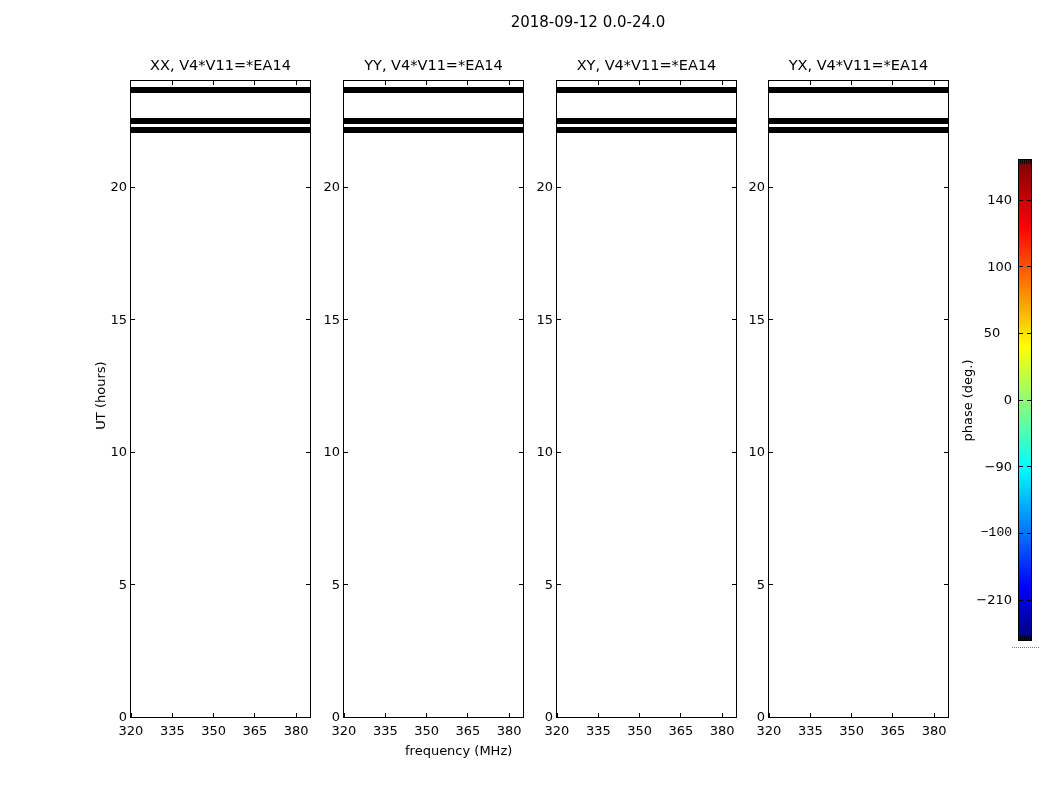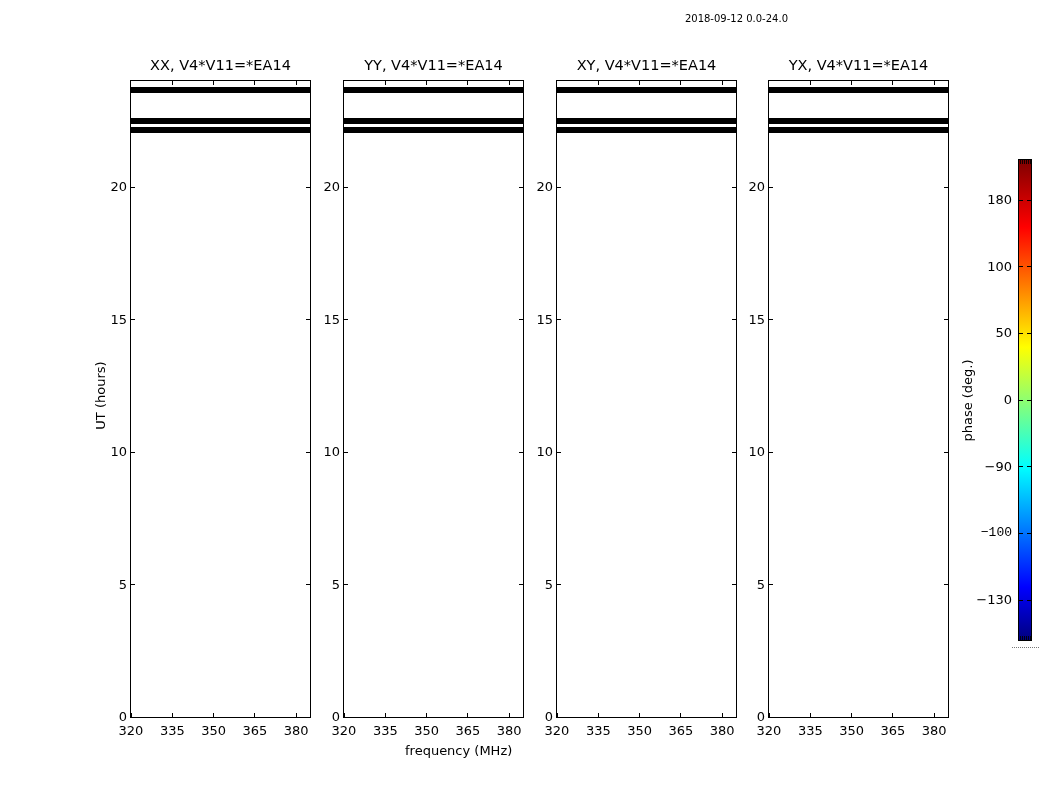--- a/index.html
+++ b/index.html
@@ -2,22 +2,22 @@
 <html><head>
 <meta charset="utf-8">
 <style>
   html,body{margin:0;padding:0;background:#ffffff;}
   .figure{
     position:relative;width:1050px;height:800px;background:#ffffff;
     font-family:"DejaVu Sans","Liberation Sans",sans-serif;color:#000;
     overflow:hidden;
   }
   .fig-title{
-    position:absolute;top:13px;left:388px;width:400px;text-align:right;
-    font-size:10px;white-space:nowrap;
+    position:absolute;top:13px;left:388px;width:400px;text-align:center;
+    font-size:15px;white-space:nowrap;
   }
   .panel{
     position:absolute;top:80px;width:181px;height:638px;
     border:1px solid #000;box-sizing:border-box;background:#fff;
   }
   .panel-title{
     position:absolute;top:-24px;left:-10px;width:199px;text-align:center;
     font-size:14.5px;white-space:nowrap;
   }
   .band{position:absolute;left:0;width:100%;background:#000;}
@@ -219,20 +219,20 @@
       <div class="cb-minor" style="left: 5px; bottom: 0px;"></div>
       <div class="cb-minor" style="left: 7px; top: 0px;"></div>
       <div class="cb-minor" style="left: 7px; bottom: 0px;"></div>
       <div class="cb-minor" style="left: 9px; top: 0px;"></div>
       <div class="cb-minor" style="left: 9px; bottom: 0px;"></div>
       <div class="cb-minor" style="left: 11px; top: 0px;"></div>
       <div class="cb-minor" style="left: 11px; bottom: 0px;"></div>
     </div>
   <div class="cb-dots"></div>
   <div class="axis-label cb">phase (deg.)</div>
-<div class="cb-label" style="top: 192px;">180</div>
+<div class="cb-label" style="top: 192px;">140</div>
     <div class="cb-label" style="top: 258.7px;">100</div>
-    <div class="cb-label" style="top: 325.3px;">50</div>
+    <div class="cb-label" style="top: 325.3px; text-align: center;">50</div>
     <div class="cb-label" style="top: 392px;">0</div>
     <div class="cb-label" style="top: 458.7px;">−90</div>
     <div class="cb-label" style="top: 525.3px; font-family: Liberation Mono, monospace;">−100</div>
-    <div class="cb-label" style="top: 592px;">−130</div>
+    <div class="cb-label" style="top: 592px;">−210</div>
   </div>
 
 </body></html>

